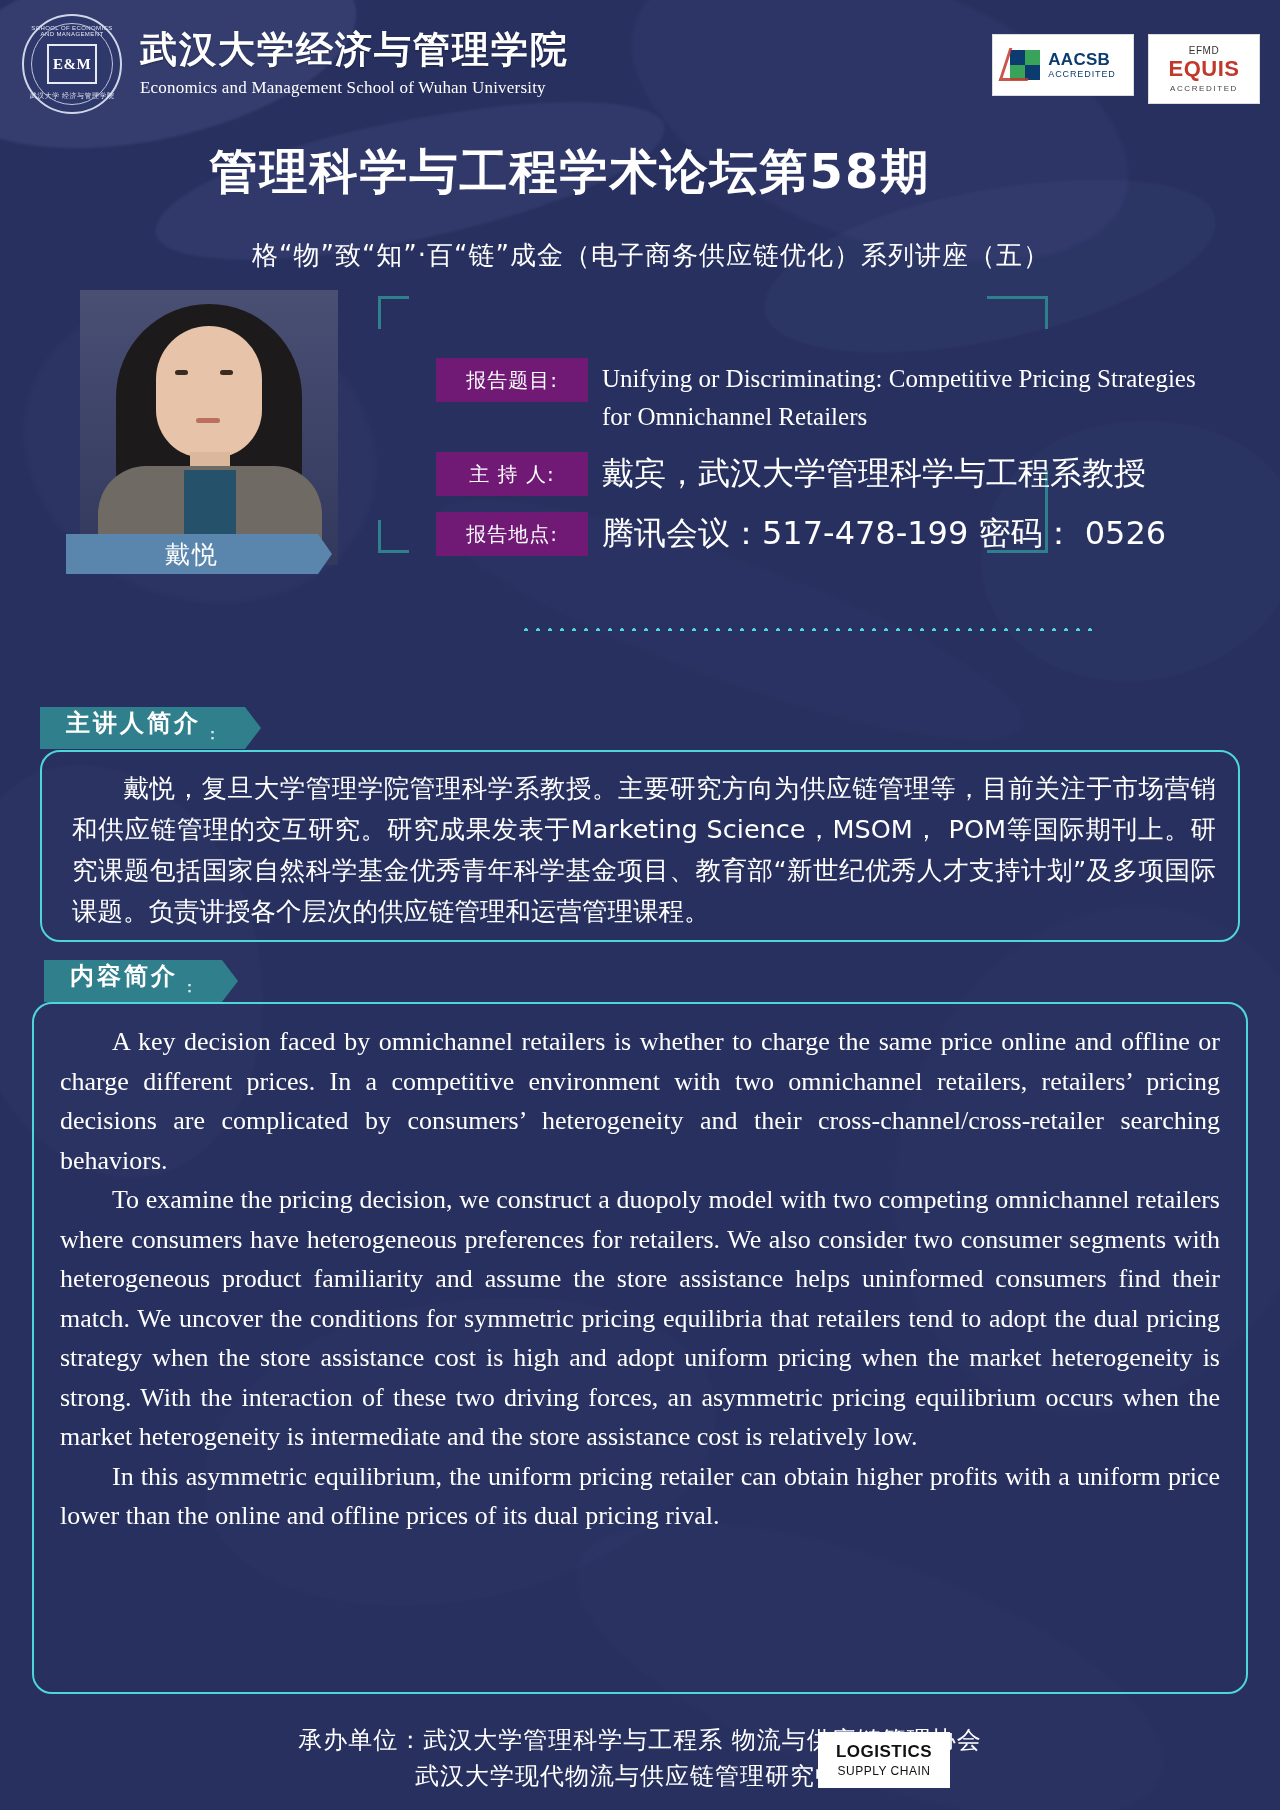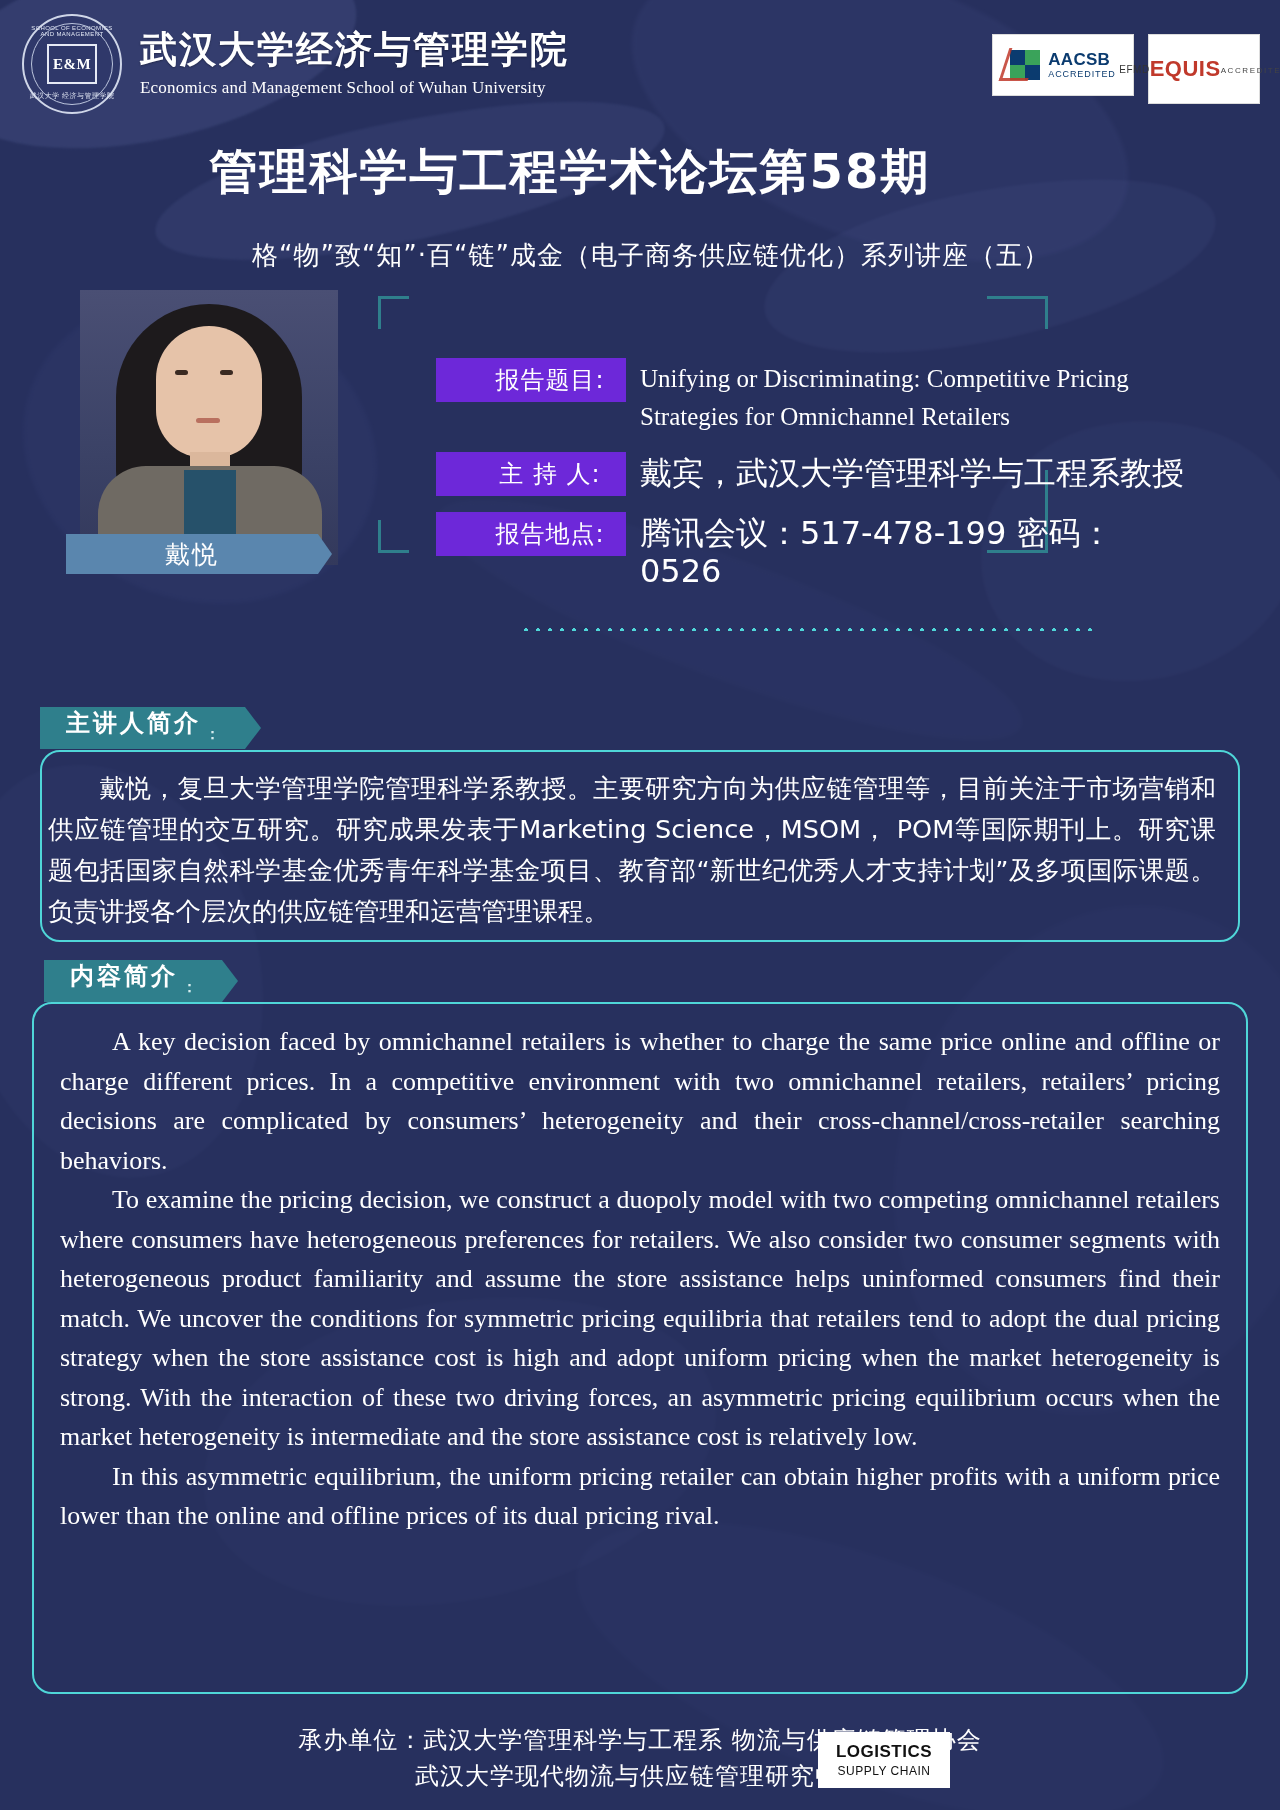--- a/index.html
+++ b/index.html
@@ -63,21 +63,21 @@
   .school-en{font-size:17px;margin-top:7px;letter-spacing:.2px;font-family:"Liberation Serif",serif;}
 
   .accred{position:absolute;right:20px;top:34px;display:flex;gap:14px;}
   .badge{background:#ffffff;border:1px solid #dcdcdc;display:flex;align-items:center;justify-content:center;}
   .badge-aacsb{width:140px;height:60px;gap:8px;}
   .aacsb-mark{width:30px;height:30px;display:grid;grid-template-columns:1fr 1fr;grid-template-rows:1fr 1fr;}
   .aacsb-mark i{display:block;}
   .aacsb-txt{display:flex;flex-direction:column;align-items:flex-start;line-height:1;}
   .aacsb-txt b{color:#0b3b6f;font-size:17px;font-family:"Liberation Sans",sans-serif;letter-spacing:.3px;}
   .aacsb-txt span{color:#0b3b6f;font-size:9px;font-family:"Liberation Sans",sans-serif;letter-spacing:.9px;margin-top:2px;}
-  .badge-equis{width:110px;height:68px;flex-direction:row;}
+  .badge-equis{width:110px;height:68px;flex-direction:column;}
   .equis-top{font-size:10px;color:#333;font-family:"Liberation Sans",sans-serif;letter-spacing:.5px;}
   .equis-main{font-size:22px;font-weight:bold;color:#c0392b;font-family:"Liberation Sans",sans-serif;letter-spacing:.5px;}
   .equis-sub{font-size:8px;color:#444;letter-spacing:1.6px;font-family:"Liberation Sans",sans-serif;margin-top:2px;}
   .equis-swoosh{
     position:absolute;left:12px;top:14px;width:26px;height:30px;
     border-left:3px solid #c0392b;border-bottom:3px solid #c0392b;
     transform:skewX(-18deg);opacity:.85;
   }
 
   
@@ -118,23 +118,23 @@
 
   .bracket{position:absolute;border:3px solid #2f7f8c;}
   .bracket.tl{left:378px;top:296px;width:28px;height:30px;border-right:none;border-bottom:none;}
   .bracket.tr{right:232px;top:296px;width:58px;height:30px;border-left:none;border-bottom:none;}
   .bracket.bl{left:378px;top:520px;width:28px;height:30px;border-right:none;border-top:none;}
   .bracket.br{right:232px;top:470px;width:58px;height:80px;border-left:none;border-top:none;}
 
   .info-rows{position:absolute;left:436px;top:358px;width:760px;}
   .info-row{display:flex;align-items:flex-start;margin-bottom:16px;}
   .info-label{
-    width:152px;height:44px;flex:none;background:#6d28d9;color:#fff;
-    font-size:24px;font-family:"DejaVu Sans",sans-serif;
-    display:flex;align-items:center;justify-content:center;letter-spacing:1px;padding-left:38px;
+    width:152px;height:44px;flex:none;background:#701a75;color:#fff;
+    font-size:20px;font-family:"DejaVu Sans",sans-serif;
+    display:flex;align-items:center;justify-content:center;letter-spacing:1px;
   }
   .info-value{
     margin-left:14px;font-size:25px;line-height:38px;
     font-family:"Liberation Serif",serif;padding-top:2px;
   }
   .info-value.cn{font-family:"DejaVu Sans",sans-serif;font-size:32px;}
   .dotline{
     position:absolute;left:520px;top:628px;width:578px;height:3px;
     background-image:radial-gradient(circle, #4fd6d8 1.6px, transparent 1.8px);
     background-size:12px 4px;background-repeat:repeat-x;
@@ -261,21 +261,21 @@
     <div class="info-value cn">腾讯会议：517-478-199 密码： 0526</div>
   </div>
 </div>
 <div class="dotline"></div>
 
 <div class="banner" style="left:40px;top:707px;">
   <span>主讲人简介</span>
   <span class="colon">：</span>
 </div>
 <div class="box" style="left:40px;top:750px;width:1200px;height:192px;">
-  <div class="box-text" style="padding:16px 22px 0 6px;">
+  <div class="box-text" style="padding:16px 22px 0 30px;">
     <span class="indent"></span><span>戴悦，复旦大学管理学院管理科学系教授。主要研究方向为供应链管理等，目前关注于市场营销和供应链管理的交互研究。研究成果发表于Marketing Science，MSOM， POM等国际期刊上。研究课题包括国家自然科学基金优秀青年科学基金项目、教育部“新世纪优秀人才支持计划”及多项国际课题。负责讲授各个层次的供应链管理和运营管理课程。</span>
   </div>
 </div>
 
 <div class="banner" style="left:44px;top:960px;">
   <span>内容简介</span>
   <span class="colon">：</span>
 </div>
 <div class="box" style="left:32px;top:1002px;width:1216px;height:692px;">
   <div class="box-text en" style="padding:18px 26px 0 26px;">

